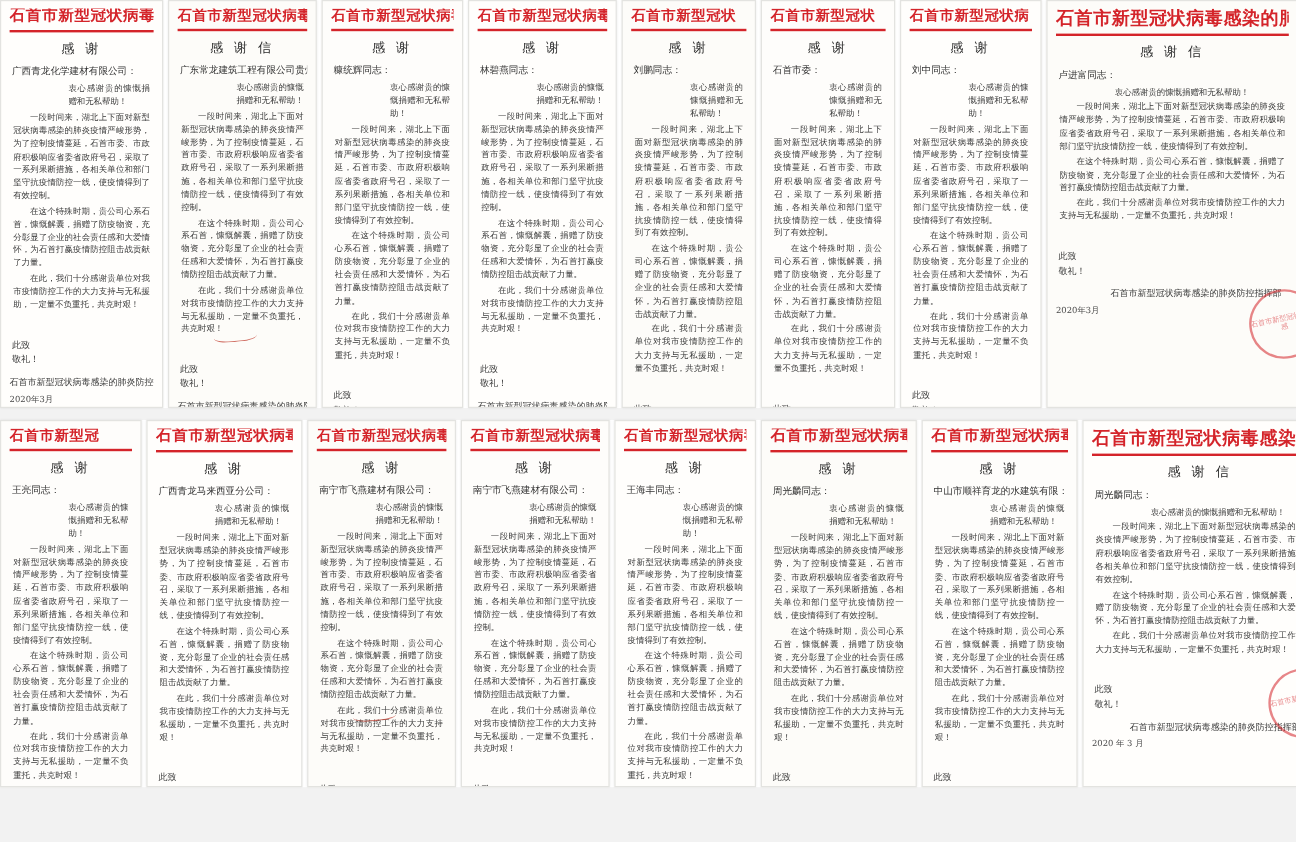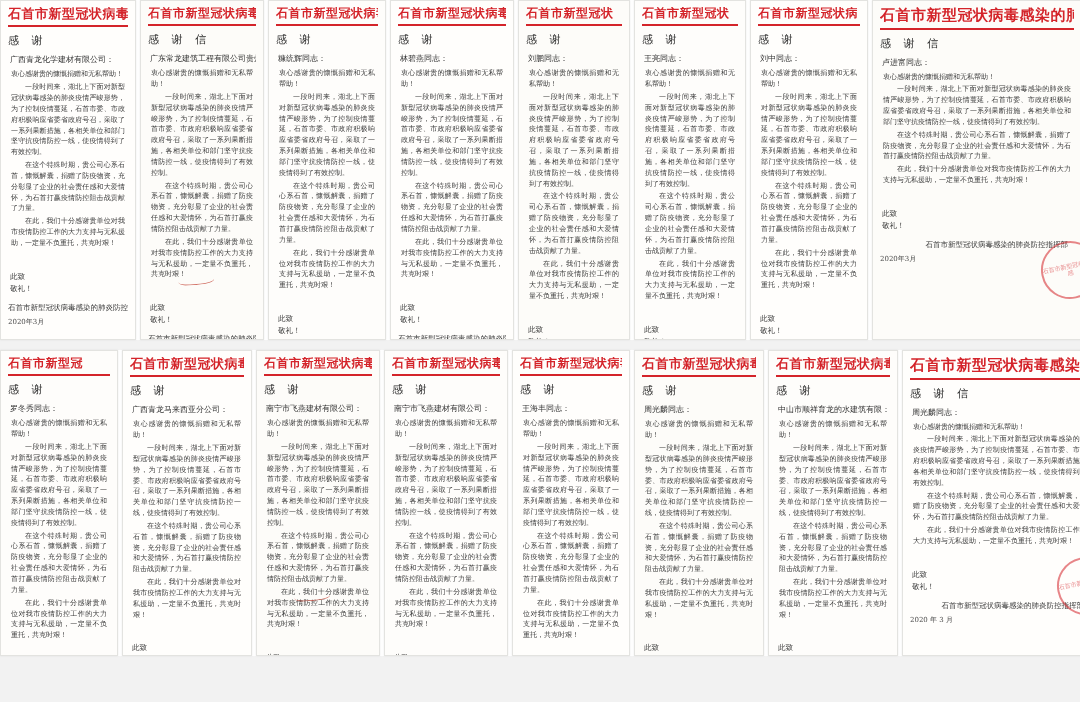--- a/index.html
+++ b/index.html
@@ -59,23 +59,23 @@
   }
   .masthead.small { font-size: 13px; }
   .masthead.xsmall { font-size: 12px; }
   .rule {
     height: 2px;
     background: #d4242a;
     margin: 2px 0 6px 0;
   }
 
   .doctitle {
-    text-align: left;
+    text-align: center;
     color: #2b2b2b;
-    font-family: Liberation Mono, monospace;
+    font-family: Liberation Sans, sans-serif;
     font-size: 11px;
     letter-spacing: 3px;
     margin: 2px 0 6px 0;
     white-space: nowrap;
     overflow: hidden;
   }
   .salutation {
     color: #333;
     font-family: "DejaVu Serif", serif;
     font-size: 8px;
@@ -86,21 +86,21 @@
   .body-text {
     color: #3a3a3a;
     font-family: "DejaVu Serif", serif;
     font-size: 7px;
     line-height: 1.55;
     text-align: justify;
     padding: 0 3px;
     overflow: hidden;
   }
   .body-text p { margin: 0 0 2px 0; text-indent: 14px; }
-  .body-text p.noindent { text-indent: 0; }
+  .body-text p.noindent { text-indent: 0; margin-left: 46px; }
   .closing {
     font-family: "DejaVu Serif", serif;
     font-size: 7.5px;
     color: #3a3a3a;
     margin: 20px 0 0 2px;
     line-height: 1.6;
   }
   .signature {
     font-family: "DejaVu Serif", serif;
     font-size: 7.5px;
@@ -251,21 +251,21 @@
           <div>此致</div>
           <div>敬礼！</div>
         </div>
         <div class="signature">石首市新型冠状病毒感染的肺炎防控指挥部</div>
       </div>
       <div class="gap"></div>
       <div class="letter tint3" style="width: 112px;">
         <div class="masthead xsmall">石首市新型冠状</div>
         <div class="rule"></div>
         <div class="doctitle">感 谢</div>
-        <div class="salutation">王亮同志：</div>
+        <div class="salutation">石首市委：</div>
         <div class="body-text">
           <p class="noindent">衷心感谢贵的慷慨捐赠和无私帮助！</p>
           <p>一段时间来，湖北上下面对新型冠状病毒感染的肺炎疫情严峻形势，为了控制疫情蔓延，石首市委、市政府积极响应省委省政府号召，采取了一系列果断措施，各相关单位和部门坚守抗疫情防控一线，使疫情得到了有效控制。</p>
           <p>在这个特殊时期，贵公司心系石首，慷慨解囊，捐赠了防疫物资，充分彰显了企业的社会责任感和大爱情怀，为石首打赢疫情防控阻击战贡献了力量。</p>
           <p>在此，我们十分感谢贵单位对我市疫情防控工作的大力支持与无私援助，一定量不负重托，共克时艰！</p>
         </div>
         <div class="closing">
           <div>此致</div>
           <div>敬礼！</div>
         </div>
@@ -308,21 +308,21 @@
         <div class="signature">石首市新型冠状病毒感染的肺炎防控指挥部</div>
         <div class="date">2020年3月</div>
         <div class="seal">石首市新型冠状病毒感</div>
       </div>
     </div>
   <div class="row row-bottom" id="row-bottom">
       <div class="letter tint3" style="width: 118px;">
         <div class="masthead xsmall">石首市新型冠</div>
         <div class="rule"></div>
         <div class="doctitle">感 谢</div>
-        <div class="salutation">罗冬秀同志：</div>
+        <div class="salutation">王亮同志：</div>
         <div class="body-text">
           <p class="noindent">衷心感谢贵的慷慨捐赠和无私帮助！</p>
           <p>一段时间来，湖北上下面对新型冠状病毒感染的肺炎疫情严峻形势，为了控制疫情蔓延，石首市委、市政府积极响应省委省政府号召，采取了一系列果断措施，各相关单位和部门坚守抗疫情防控一线，使疫情得到了有效控制。</p>
           <p>在这个特殊时期，贵公司心系石首，慷慨解囊，捐赠了防疫物资，充分彰显了企业的社会责任感和大爱情怀，为石首打赢疫情防控阻击战贡献了力量。</p>
           <p>在此，我们十分感谢贵单位对我市疫情防控工作的大力支持与无私援助，一定量不负重托，共克时艰！</p>
         </div>
         <div class="closing">
           <div>此致</div>
           <div>敬礼！</div>
         </div>

